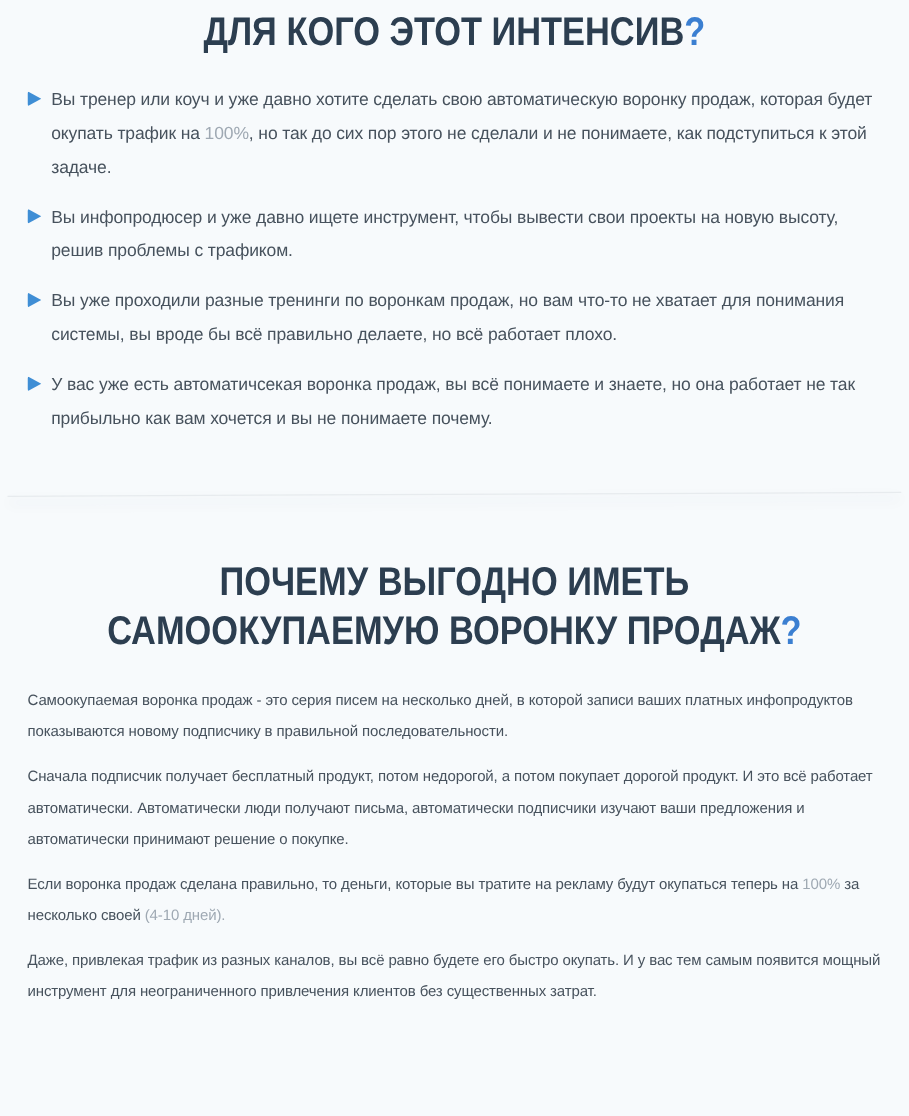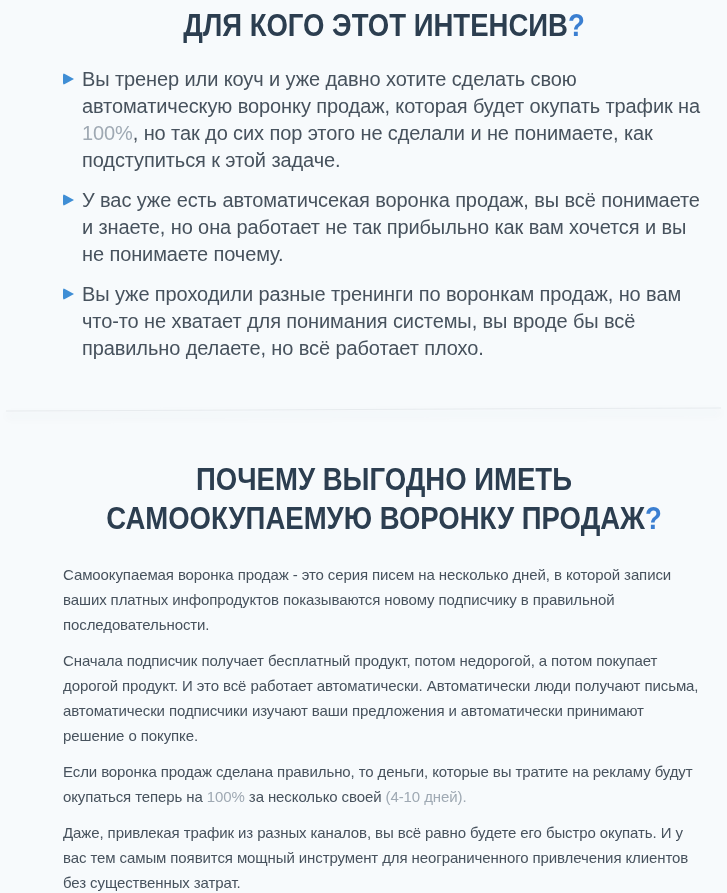--- a/index.html
+++ b/index.html
@@ -12,42 +12,42 @@
     --divider-line:#e7ebee;
   }
   *{margin:0;padding:0;box-sizing:border-box;}
   html,body{
     width:727px;
     background:var(--page-bg);
     font-family:"Liberation Sans","DejaVu Sans",sans-serif;
     color:var(--text-color);
   }
   .page{width:727px;overflow:hidden;background:var(--page-bg);}
-  .section{padding:0 20px;margin-left:41px;}
+  .section{padding:0 20px;}
   .section-intensive{padding-top:6px;padding-bottom:34px;background:var(--page-bg);}
   .heading{
     font-weight:bold;
     color:var(--heading-color);
     text-align:center;
     font-size:32px;
     line-height:38px;
     transform:scaleX(0.86);
     transform-origin:50% 50%;
     white-space:nowrap;
   }
   .heading-1{margin-bottom:22px;}
   .heading-2{margin-bottom:24px;line-height:39px;}
   .accent{color:var(--accent-blue);}
   .muted{color:var(--muted-color);}
   .bullets{list-style:none;margin:0 0 0 2px;}
   .bullets li{
     position:relative;
     padding-left:19px;
     margin-bottom:13px;
-    font-size:20px;
+    font-size:14px;
     line-height:27px;
     letter-spacing:-0.1px;
   }
   .tri{
     position:absolute;
     left:0;
     top:7px;
     width:0;height:0;
     border-left:11px solid var(--bullet-blue);
     border-top:6px solid transparent;
@@ -56,37 +56,38 @@
   }
   .divider{
     height:1px;
     background:var(--divider-line);
     margin:0 6px;
     transform:rotate(-0.25deg);
     box-shadow:0 5px 10px rgba(70,80,95,0.16);
   }
   .section-benefits{padding-top:50px;background:var(--page-bg);padding-bottom:14px;}
   .paragraphs p{
-    font-size:15px;
+    font-size:12px;
     line-height:25px;
     letter-spacing:-0.1px;
     margin:0 2px 11px 2px;
   }
 </style>
 </head>
 <body>
 
 <div class="page">
 
   <section class="section section-intensive">
     <h1 class="heading heading-1"><span>ДЛЯ КОГО ЭТОТ ИНТЕНСИВ</span><span class="accent">?</span></h1>
     <ul class="bullets">
         <li><span class="tri"></span><span>Вы тренер или коуч и уже давно хотите сделать свою автоматическую воронку продаж, которая будет окупать трафик на </span><span class="muted">100%</span><span>, но так до сих пор этого не сделали и не понимаете, как подступиться к этой задаче.</span></li>
+        <li><span class="tri"></span><span>Вы инфопродюсер и уже давно ищете инструмент, чтобы вывести свои проекты на новую высоту, решив проблемы с трафиком.</span></li>
+        <li><span class="tri"></span><span>Вы уже проходили разные тренинги по воронкам продаж, но вам что-то не хватает для понимания системы, вы вроде бы всё правильно делаете, но всё работает плохо.</span></li>
         <li><span class="tri"></span><span>У вас уже есть автоматичсекая воронка продаж, вы всё понимаете и знаете, но она работает не так прибыльно как вам хочется и вы не понимаете почему.</span></li>
-        <li><span class="tri"></span><span>Вы уже проходили разные тренинги по воронкам продаж, но вам что-то не хватает для понимания системы, вы вроде бы всё правильно делаете, но всё работает плохо.</span></li>
       </ul>
   </section>
 
   <div class="divider"></div>
 
   <section class="section section-benefits">
     <h2 class="heading heading-2">
         <div><span>ПОЧЕМУ ВЫГОДНО ИМЕТЬ</span></div>
         <div><span>САМООКУПАЕМУЮ ВОРОНКУ ПРОДАЖ</span><span class="accent">?</span></div>
       </h2>

